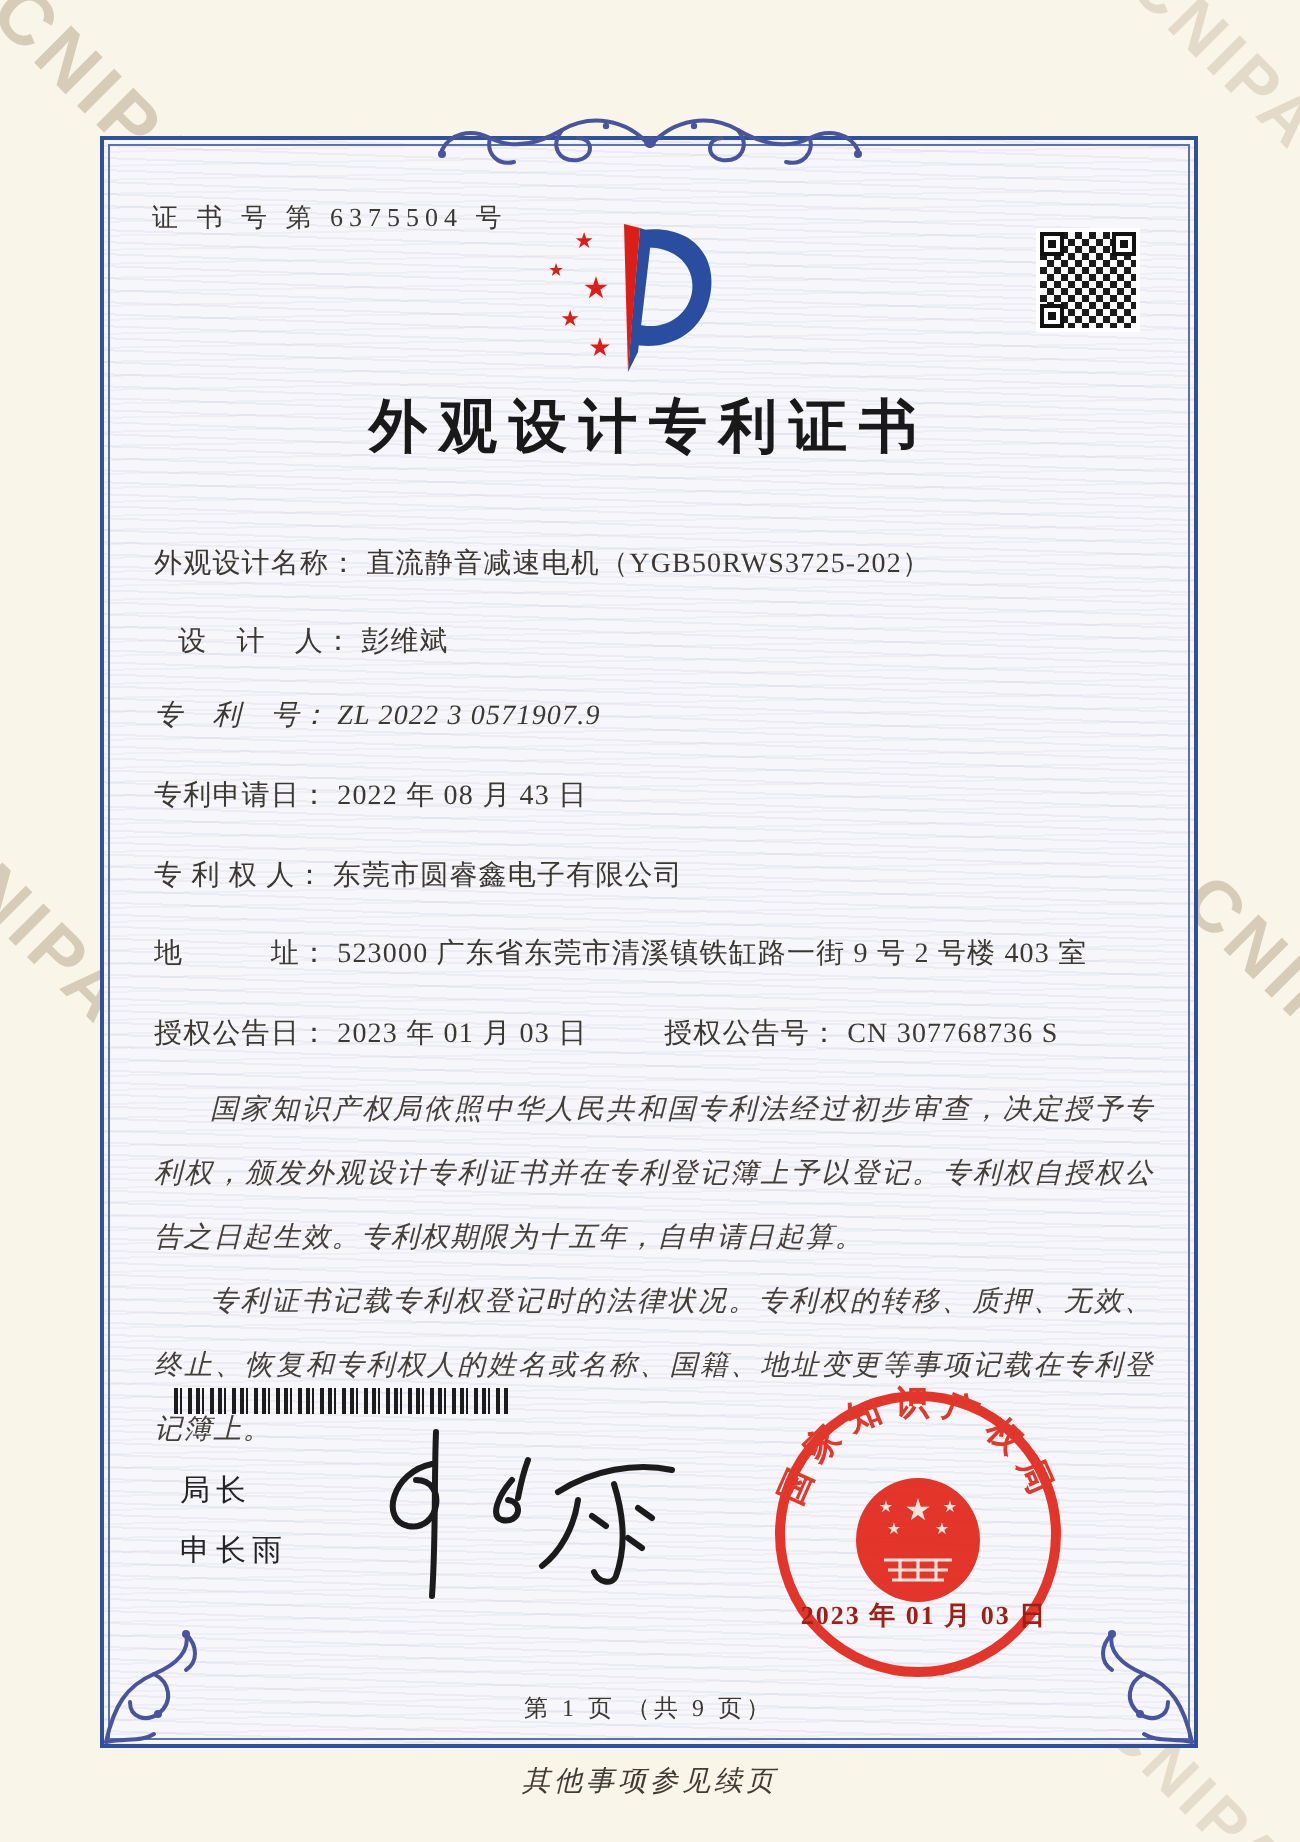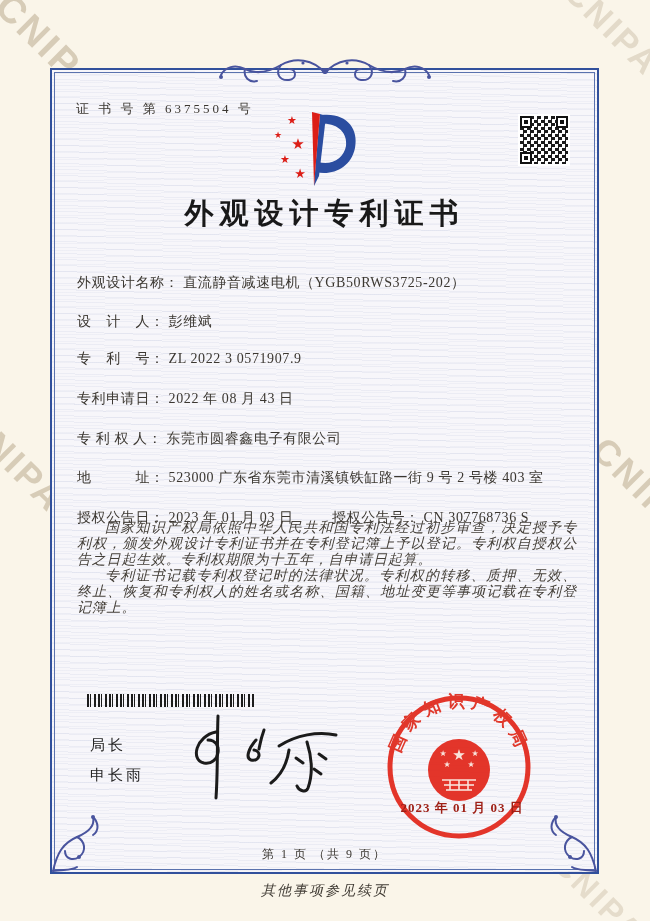--- a/index.html
+++ b/index.html
@@ -62,22 +62,22 @@
   
   .row{
     position:absolute;left:25px;width:512px;
     font-size:14px;line-height:18px;color:#3b3731;letter-spacing:0.6px;
     white-space:nowrap;
   }
   .row .lab{margin-right:4px;}
   .col2{position:absolute;left:255px;top:0;}
   
   .body-text{
-    position:absolute;left:25px;top:450px;width:500px;
-    font-size:14px;line-height:16px;color:#443f38;
+    position:absolute;left:25px;top:470px;width:500px;
+    font-size:14px;line-height:32px;color:#443f38;
     font-style:italic;letter-spacing:0.8px;text-align:justify;
   }
   .body-text p{margin:0;text-indent:2em;}
   
   .barcode{
     position:absolute;left:35px;top:624px;width:168px;height:13px;
     background:repeating-linear-gradient(90deg,
       #1c1c1c 0 2px, transparent 2px 3px,
       #1c1c1c 3px 4px, transparent 4px 7px,
       #1c1c1c 7px 9px, transparent 9px 11px);
@@ -188,24 +188,24 @@
       <div class="fp tl"></div>
       <div class="fp tr"></div>
       <div class="fp bl"></div>
     </div>
 
     <div class="title">外观设计专利证书</div>
 
     <div class="row" style="top:204px;">
       <span class="lab">外观设计名称：</span><span>直流静音减速电机（YGB50RWS3725-202）</span>
     </div>
-    <div class="row" style="top:243px;">
+    <div class="row" style="top:243px;margin-left:12px;">
       <span class="lab">设　计　人：</span><span>彭维斌</span>
     </div>
-    <div class="row" style="top:280px;">
+    <div class="row" style="top:280px;font-style:italic;">
       <span class="lab">专　利　号：</span><span>ZL 2022 3 0571907.9</span>
     </div>
     <div class="row" style="top:320px;">
       <span class="lab">专利申请日：</span><span>2022 年 08 月 43 日</span>
     </div>
     <div class="row" style="top:360px;">
       <span class="lab">专 利 权 人：</span><span>东莞市圆睿鑫电子有限公司</span>
     </div>
     <div class="row" style="top:399px;">
       <span class="lab">地　　　址：</span><span>523000 广东省东莞市清溪镇铁缸路一街 9 号 2 号楼 403 室</span>

